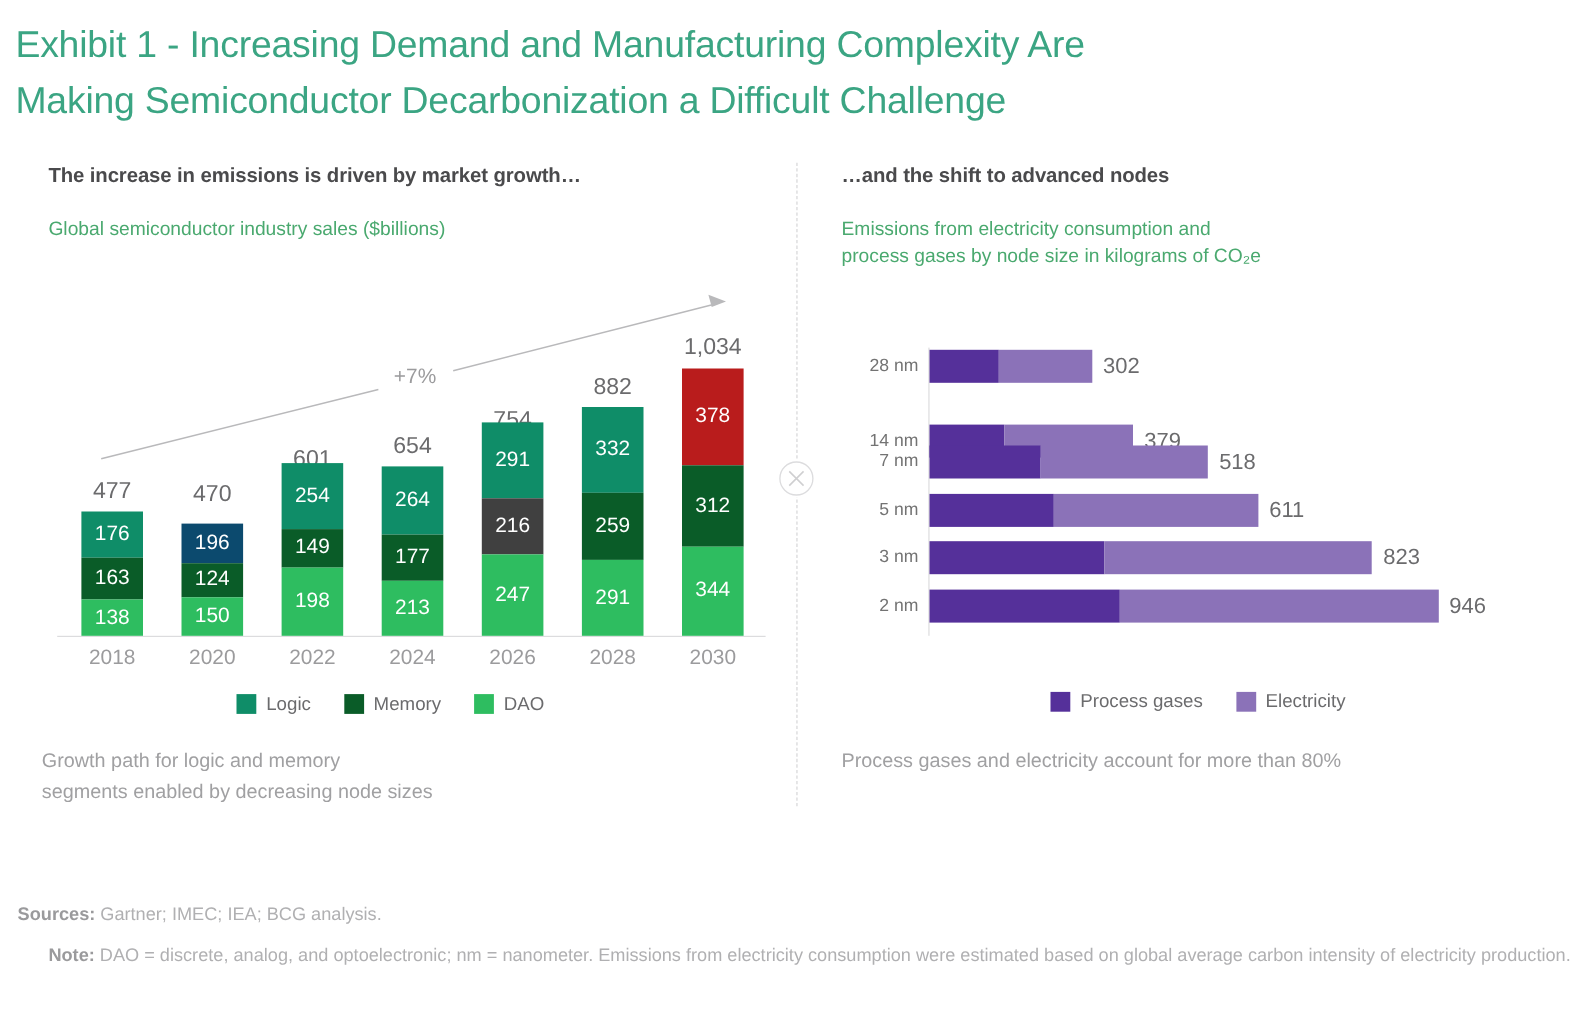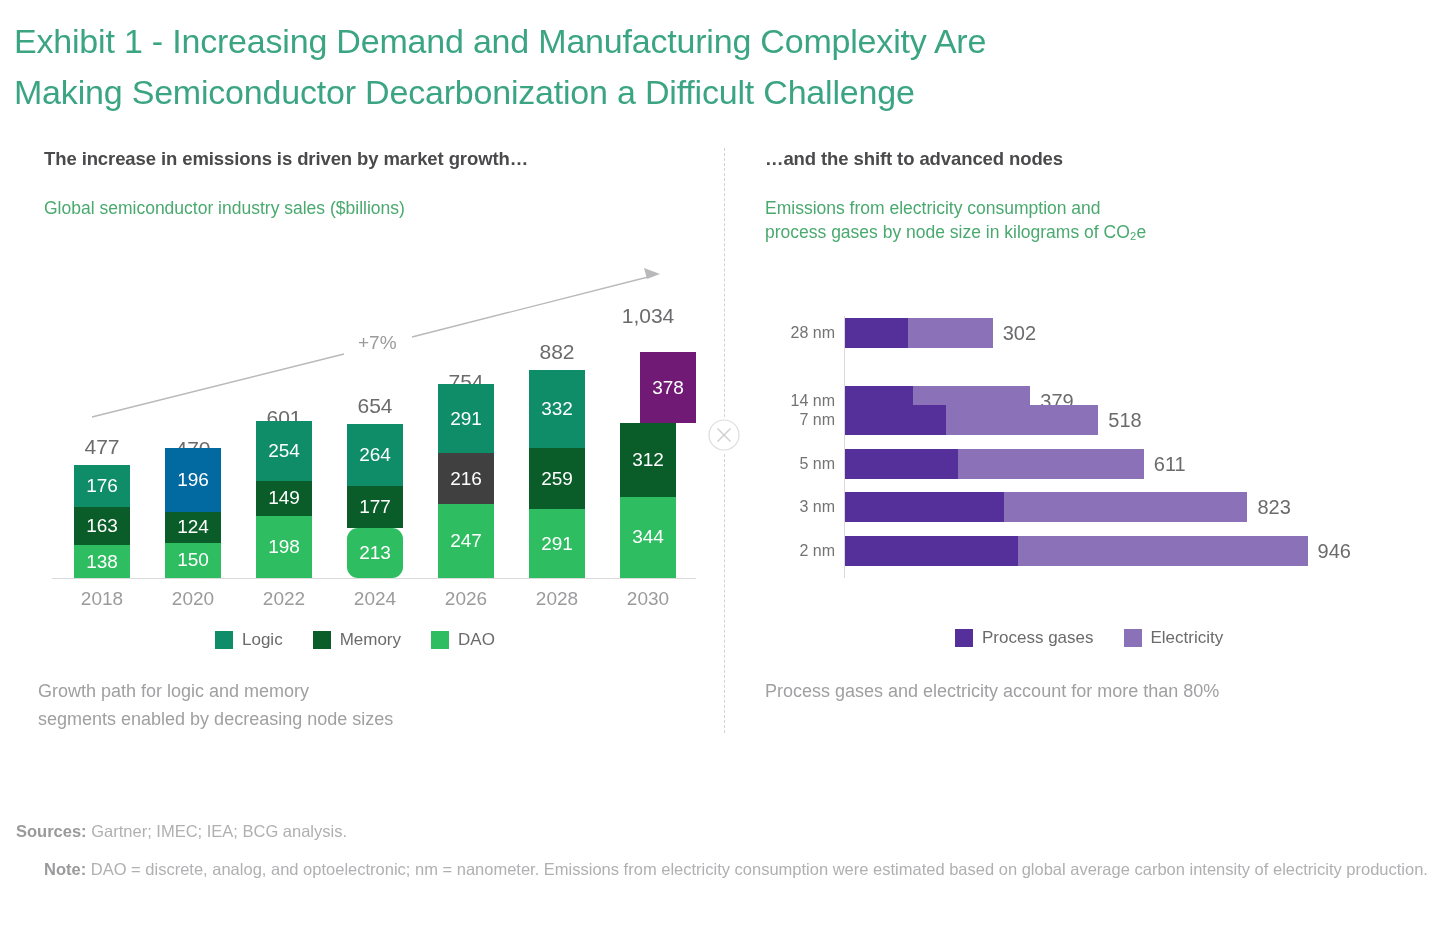--- a/index.html
+++ b/index.html
@@ -282,37 +282,37 @@
         <div class="vseg" style="height: 38.468px; background: rgb(10, 92, 40);">163</div>
         <div class="vseg" style="height: 41.536px; background: rgb(15, 141, 104);">176</div>
       </div>
       <div class="vbar-xlabel">2018</div>
     </div>
     <div class="vbar-group" style="left: 121px;">
       <div class="vbar-total" style="bottom: 116.92px;">470</div>
       <div class="vbar-stack">
         <div class="vseg" style="height: 35.4px; background: rgb(46, 189, 96);">150</div>
         <div class="vseg" style="height: 31px; background: rgb(10, 92, 40);">124</div>
-        <div class="vseg" style="height: 64px; background: #0369a1;">196</div>
+        <div class="vseg" style="height: 36px; background: #0c4a6e;">196</div>
       </div>
       <div class="vbar-xlabel">2020</div>
     </div>
     <div class="vbar-group" style="left: 212px;">
       <div class="vbar-total" style="bottom: 147.836px;">601</div>
       <div class="vbar-stack">
         <div class="vseg" style="height: 62px; background: rgb(46, 189, 96);">198</div>
         <div class="vseg" style="height: 35.164px; background: rgb(10, 92, 40);">149</div>
         <div class="vseg" style="height: 59.944px; background: rgb(15, 141, 104);">254</div>
       </div>
       <div class="vbar-xlabel">2022</div>
     </div>
     <div class="vbar-group" style="left: 303px;">
       <div class="vbar-total" style="bottom: 160.344px;">654</div>
       <div class="vbar-stack">
-        <div class="vseg" style="height: 50.268px; background: rgb(46, 189, 96); border-radius: 11px;">213</div>
+        <div class="vseg" style="height: 50.268px; background: rgb(46, 189, 96);">213</div>
         <div class="vseg" style="height: 41.772px; background: rgb(10, 92, 40);">177</div>
         <div class="vseg" style="height: 62.304px; background: rgb(15, 141, 104);">264</div>
       </div>
       <div class="vbar-xlabel">2024</div>
     </div>
     <div class="vbar-group" style="left: 394px;">
       <div class="vbar-total" style="bottom: 183.944px;">754</div>
       <div class="vbar-stack">
         <div class="vseg" style="height: 74px; background: rgb(46, 189, 96);">247</div>
         <div class="vseg" style="height: 50.976px; background: #404040;">216</div>
@@ -327,21 +327,21 @@
         <div class="vseg" style="height: 61.124px; background: rgb(10, 92, 40);">259</div>
         <div class="vseg" style="height: 78.352px; background: rgb(15, 141, 104);">332</div>
       </div>
       <div class="vbar-xlabel">2028</div>
     </div>
     <div class="vbar-group" style="left: 576px;">
       <div class="vbar-total" style="bottom: 250.024px;">1,034</div>
       <div class="vbar-stack">
         <div class="vseg" style="height: 81.184px; background: rgb(46, 189, 96);">344</div>
         <div class="vseg" style="height: 73.632px; background: rgb(10, 92, 40);">312</div>
-        <div class="vseg" style="height: 71px; background: #701a75; margin-left: 20px;">378</div>
+        <div class="vseg" style="height: 88px; background: #b91c1c;">378</div>
       </div>
       <div class="vbar-xlabel">2030</div>
     </div>
   </div>
 
 <svg class="growth-arrow" viewBox="0 0 660 170">
   <line x1="48" y1="155" x2="300" y2="92" stroke="#b9b9bb" stroke-width="1.4"></line>
   <line x1="368" y1="75" x2="608" y2="14" stroke="#b9b9bb" stroke-width="1.4"></line>
   <polygon points="616,12 600,6 603,17" fill="#b9b9bb"></polygon>
 </svg>

